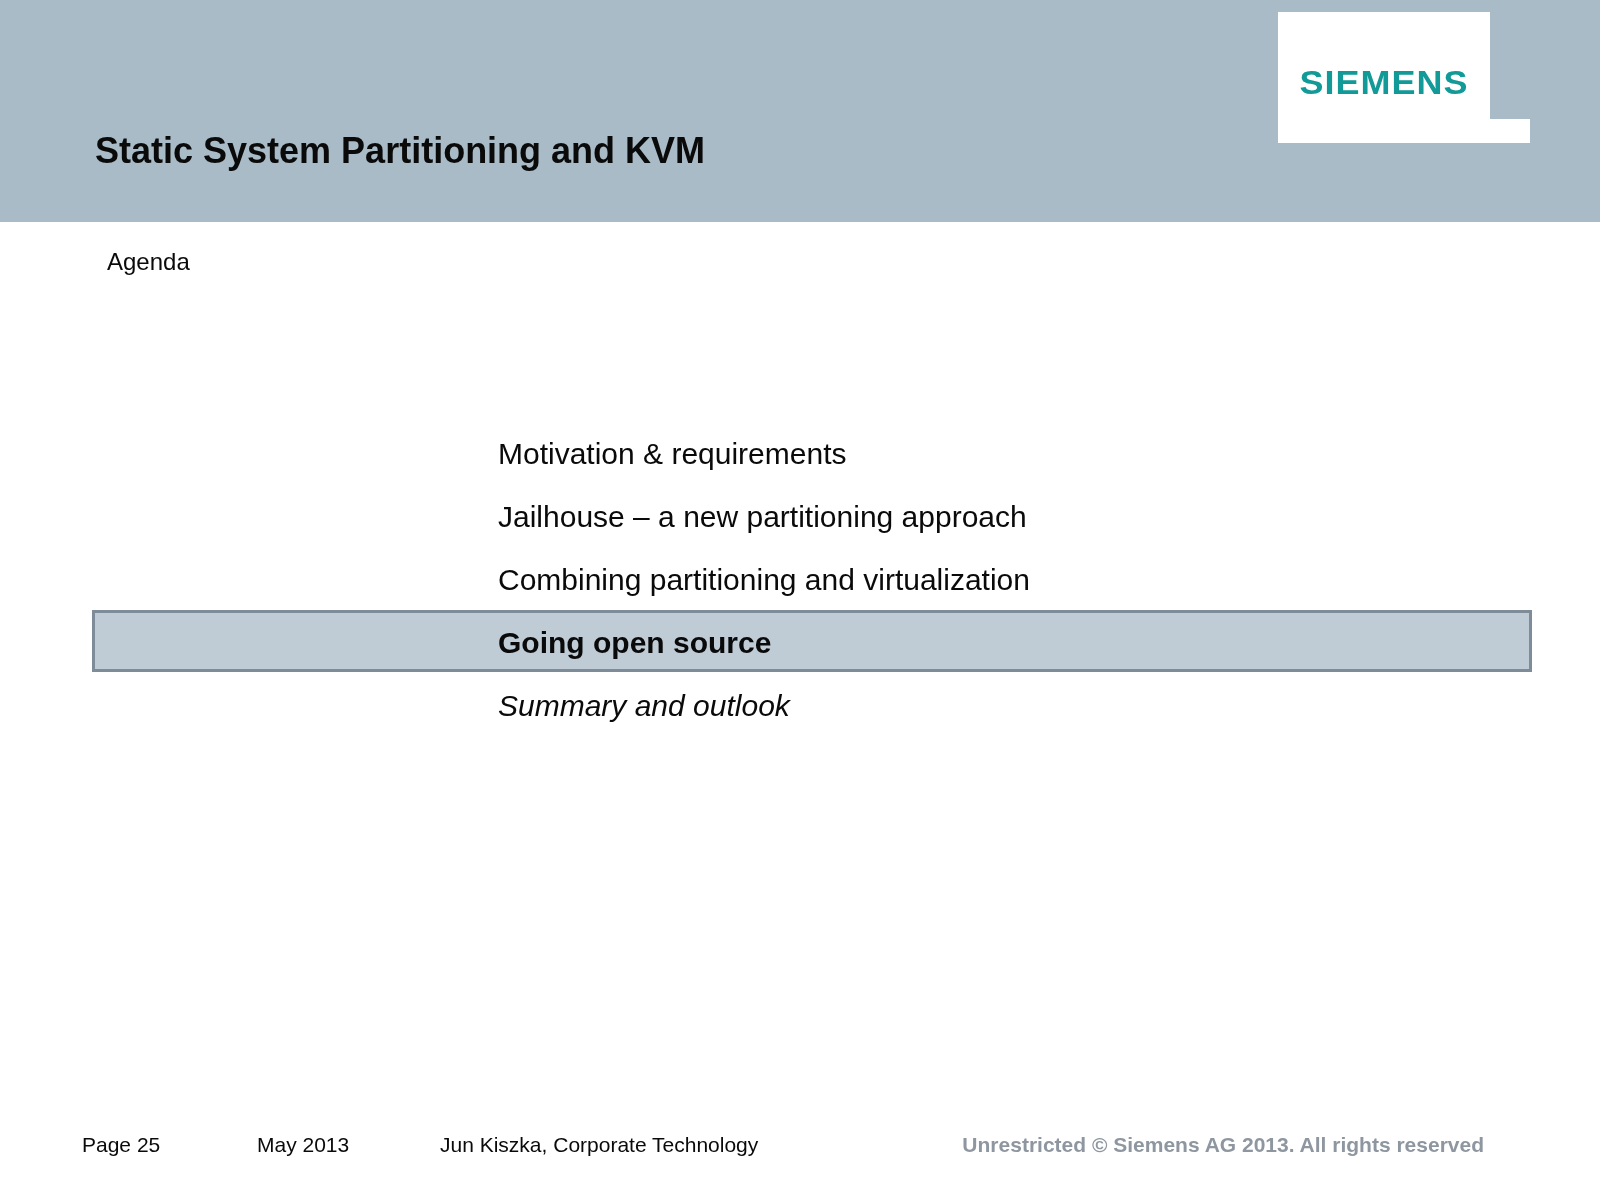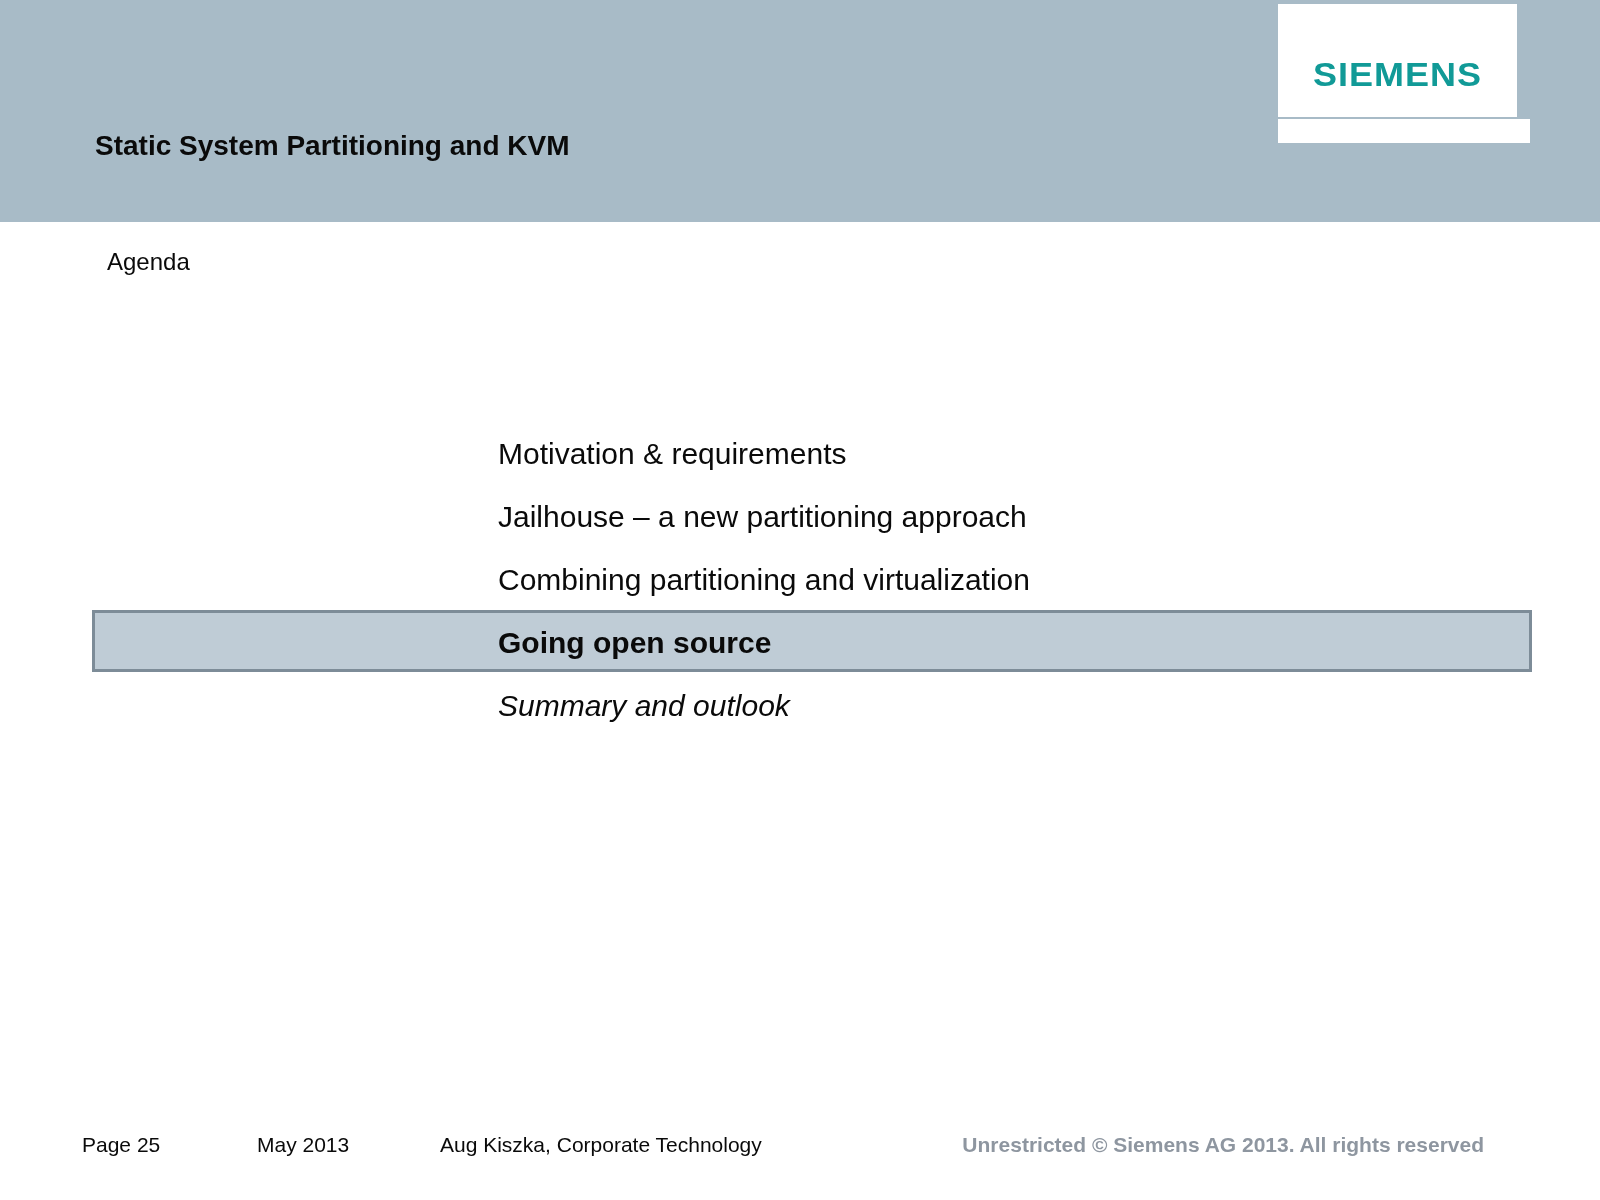--- a/index.html
+++ b/index.html
@@ -27,31 +27,31 @@
     left: 0; top: 0;
     width: 1600px;
     height: 222px;
     background: var(--header-band);
   }
 
   .slide-title {
     position: absolute;
     left: 95px;
     top: 130px;
-    font-size: 28px;
+    font-size: 36px;
     font-weight: bold;
     color: var(--text-black);
     letter-spacing: 0px;
     white-space: nowrap;
   }
 
   .logo-box {
     position: absolute;
-    left: 1278px; top: 4px;
-    width: 239px;
+    left: 1278px; top: 12px;
+    width: 212px;
     height: 113px;
     background: #ffffff;
     display: flex;
     align-items: center;
     justify-content: center;
     padding-top: 28px;
   }
   .logo-text {
     color: var(--siemens-teal);
     font-weight: bold;
@@ -135,16 +135,16 @@
   <div class="highlight-bar"></div>
 
   <div class="agenda-item item-0">Motivation &amp; requirements</div>
   <div class="agenda-item item-1">Jailhouse – a new partitioning approach</div>
   <div class="agenda-item item-3 active">Going open source</div>
   <div class="agenda-item item-2">Combining partitioning and virtualization</div>
   <div class="agenda-item item-4">Summary and outlook</div>
 
   <div class="footer-text footer-page">Page 25</div>
   <div class="footer-text footer-date">May 2013</div>
-  <div class="footer-text footer-author">Aug Kiszka, Corporate Technology</div>
+  <div class="footer-text footer-author">Jun Kiszka, Corporate Technology</div>
   <div class="footer-text footer-rights">Unrestricted © Siemens AG 2013. All rights reserved</div>
 
 </div>
 
 </body></html>

